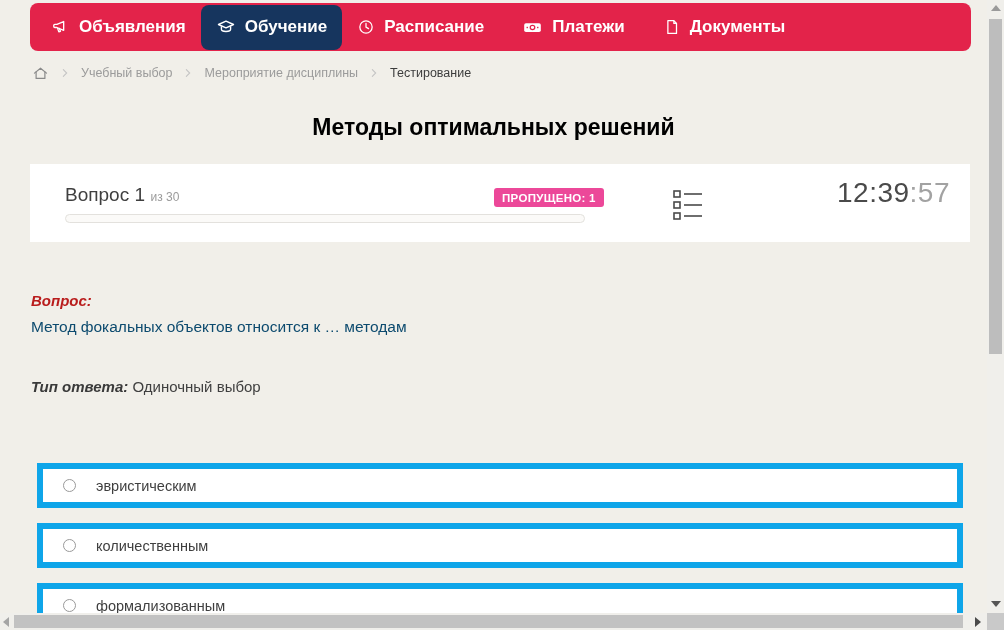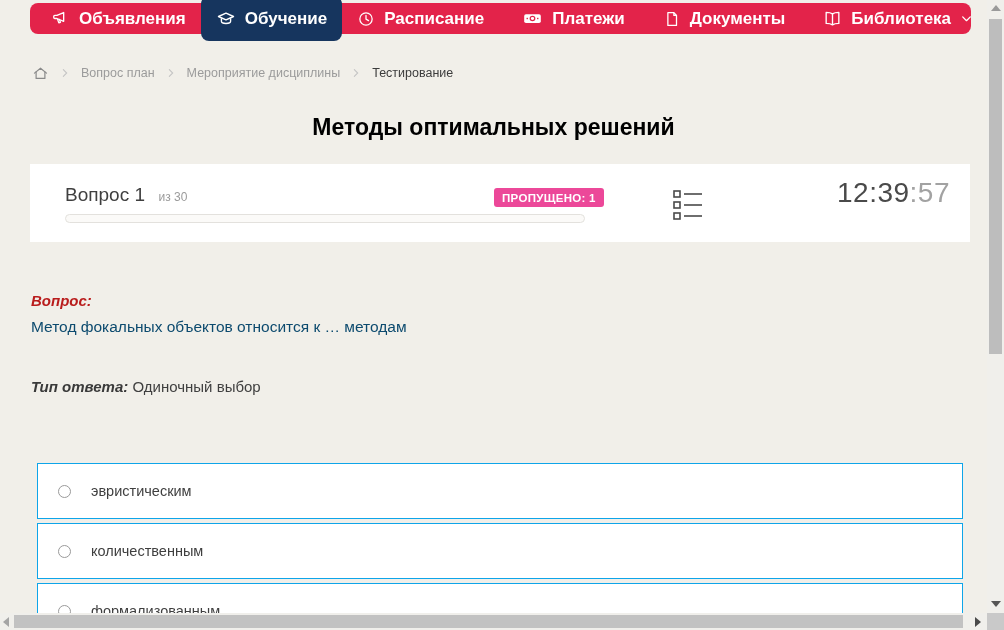--- a/index.html
+++ b/index.html
@@ -9,21 +9,21 @@
     background:#f1efe9;
     font-family:"Liberation Sans", sans-serif;
     overflow:hidden;
   }
   .content {
     position:absolute; left:0; top:0; width:987px; height:613px; overflow:hidden;
   }
 
   
   .nav {
-    position:absolute; left:30px; top:3px; width:941px; height:31px;
+    position:absolute; left:30px; top:3px; width:941px; height:48px;
     background:#e3234a; border-radius:8px;
     display:flex; align-items:center; padding:0 6px;
   }
   .nav-item {
     display:flex; align-items:center; gap:9px;
     height:45px; padding:0 15px; border-radius:8px;
     color:#fff; font-size:17px; font-weight:bold; cursor:pointer;
     white-space:nowrap;
   }
   .nav-item.active { background:#16355e; }
@@ -47,21 +47,21 @@
     text-align:center; color:#000000; font-size:23px; font-weight:bold;
   }
 
   
   .quiz-panel {
     position:absolute; left:30px; top:164px; width:940px; height:78px;
     background:#ffffff;
   }
   .q-number-wrap { position:absolute; left:35px; top:20px; white-space:nowrap; }
   .q-number { font-size:19px; color:#3f3f3f; }
-  .q-total  { font-size:12px; color:#9b9b9b; margin-left:9px; }
+  .q-total  { font-size:12px; color:#9b9b9b; margin-left:1px; }
   .q-progress {
     position:absolute; left:35px; top:50px; width:520px; height:9px;
     background:#fbfaf8; border:1px solid #e3e1dd; border-radius:6px;
     overflow:hidden;
   }
   .q-progress-fill { height:100%; width:0%; background:#d7d5d1; border-radius:6px; }
   .q-badge {
     position:absolute; left:464px; top:24px;
     background:#ec4899; color:#fff; font-size:11.5px; font-weight:bold;
     letter-spacing:0.3px; padding:4px 8px 3px; border-radius:3px; white-space:nowrap;
@@ -83,22 +83,22 @@
     position:absolute; left:31px; top:318px;
     font-size:15.5px; color:#0c4a6e;
   }
   .answer-type {
     position:absolute; left:31px; top:378px; font-size:15px; color:#3f3f3f;
   }
   .answer-type .at-label { font-weight:bold; font-style:italic; color:#3a3a3a; }
 
   
   .option {
-    position:absolute; left:37px; width:926px; height:56px;
-    background:#fff; border:1px solid #0ea5e9;
+    position:absolute; left:37px; width:926px; height:45px;
+    background:#fff; border:6px solid #0ea5e9;
     display:flex; align-items:center; cursor:pointer;
   }
   .option.o1 { top:463px; }
   .option.o2 { top:523px; }
   .option.o3 { top:583px; }
   .radio {
     width:13px; height:13px; border:1.5px solid #9a9a9a; border-radius:50%;
     background:#fff; margin-left:20px; flex:0 0 auto;
   }
   .option-label { margin-left:20px; font-size:14.5px; color:#3f3f3f; }
@@ -168,49 +168,35 @@
     <div class="nav-item">
       <span class="nicon">
         <svg width="18" height="18" viewBox="0 0 24 24" fill="none" stroke="#fff" stroke-width="1.7" stroke-linejoin="round">
             <path d="M6.5 3.5h8l3.5 3.8v13.2h-11.5z"></path>
             <path d="M14.5 3.5v3.8H18"></path>
           </svg>
       </span>
       <span>Документы</span>
     </div>
     <span class="nav-spacer"></span>
-    <div class="nav-item">
-      <span class="nicon">
-        <svg width="19" height="19" viewBox="0 0 24 24" fill="none" stroke="#fff" stroke-width="1.7" stroke-linejoin="round">
-            <path d="M12 6.2C10 4.8 7.2 4.3 4 4.3v13.9c3.2 0 6 .5 8 1.9 2-1.4 4.8-1.9 8-1.9V4.3c-3.2 0-6 .5-8 1.9z"></path>
-            <path d="M12 6.2v13.9"></path>
-          </svg>
-      </span>
-      <span>Библиотека</span>
-      <span class="nicon">
-        <svg width="13" height="13" viewBox="0 0 24 24" fill="none" stroke="#fff" stroke-width="2.4" stroke-linecap="round" stroke-linejoin="round">
-            <path d="M5 9l7 7 7-7"></path>
-          </svg>
-      </span>
-    </div>
   </nav>
 
   <div class="breadcrumb">
     <span class="crumb-sep">
       <svg width="17" height="17" viewBox="0 0 24 24" fill="none" stroke="#8a8a8a" stroke-width="1.7" stroke-linejoin="round" stroke-linecap="round">
           <path d="M3.5 11.5 12 4.5l8.5 7"></path>
           <path d="M5.8 9.8V19h12.4V9.8"></path>
         </svg>
     </span>
     <span class="crumb-sep">
       <svg width="10" height="10" viewBox="0 0 24 24" fill="none" stroke="#c4c4c4" stroke-width="2.6" stroke-linecap="round">
           <path d="M8 4l8 8-8 8"></path>
         </svg>
     </span>
-    <span class="crumb">Вопрос план</span>
+    <span class="crumb">Учебный выбор</span>
     <span class="crumb-sep">
       <svg width="10" height="10" viewBox="0 0 24 24" fill="none" stroke="#c4c4c4" stroke-width="2.6" stroke-linecap="round">
           <path d="M8 4l8 8-8 8"></path>
         </svg>
     </span>
     <span class="crumb">Мероприятие дисциплины</span>
     <span class="crumb-sep">
       <svg width="10" height="10" viewBox="0 0 24 24" fill="none" stroke="#c4c4c4" stroke-width="2.6" stroke-linecap="round">
           <path d="M8 4l8 8-8 8"></path>
         </svg>

